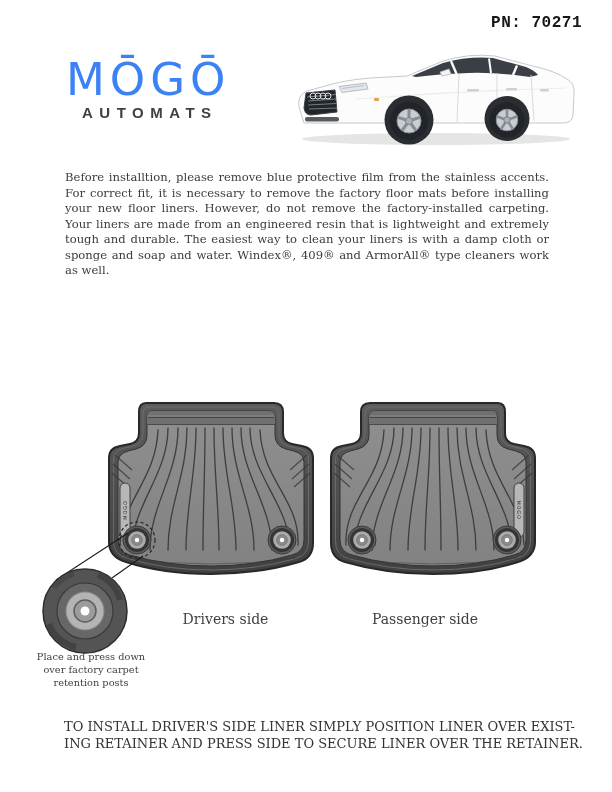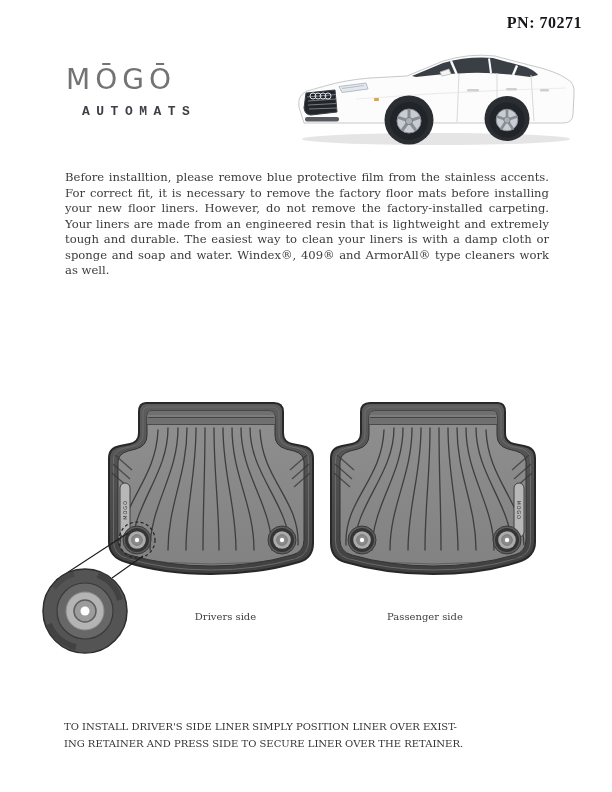--- a/index.html
+++ b/index.html
@@ -4,55 +4,55 @@
 <style>
   html,body { margin:0; padding:0; background:#888; }
   .page {
     position:relative; width:612px; height:792px; margin:0 auto;
     background:#ffffff; overflow:hidden;
     font-family:"DejaVu Serif", serif; color:#3b3b3b;
   }
   
   .pn {
     position:absolute; top:14px; right:30px;
-    font-family:Liberation Serif, serif; font-weight:bold;
+    font-family:Liberation Mono, monospace; font-weight:bold;
     font-size:16px; letter-spacing:.5px; color:#15161a;
   }
   .brand { position:absolute; left:66px; top:60px; color:#3d4147; }
   .brand-name {
-    font-family:"DejaVu Sans", sans-serif; font-size:28px; line-height:40px;
-    letter-spacing:5px; font-weight:400; color:#737373;
+    font-family:"DejaVu Sans", sans-serif; font-size:45px; line-height:40px;
+    letter-spacing:5px; font-weight:400; color:#3b82f6;
   }
   .brand-sub {
-    font-family:Liberation Mono, monospace; font-size:13px; font-weight:bold;
+    font-family:Liberation Sans, sans-serif; font-size:15px; font-weight:bold;
     letter-spacing:6.5px; margin:4px 0 0 16px; color:#3d4147;
   }
   .car-wrap { position:absolute; left:290px; top:36px; width:292px; height:114px; }
   
   .copy { position:absolute; left:65px; top:170px; width:484px;
           font-size:11.6px; line-height:15.5px; }
   .copy p { margin:0 0 13px 0; text-align:justify; }
   .copy p.first { text-align:left; }
   
   .mat { position:absolute; width:210px; height:178px; }
   .mat.driver { left:106px; top:400px; }
   .mat.passenger { left:328px; top:400px; }
   .callout-lines { position:absolute; left:50px; top:522px; width:100px; height:68px; }
   .detail-circle { position:absolute; left:40px; top:566px; width:90px; height:90px; }
   .caption {
     position:absolute; left:28px; top:650px; width:126px;
     font-size:9.8px; line-height:13px; text-align:center; color:#3f3f3f;
   }
-  .side-label { position:absolute; top:611px; font-size:10px; color:#3f3f3f; text-align:center; }
+  .side-label { position:absolute; top:611px; font-size:14px; color:#3f3f3f; text-align:center; }
   .side-label.driver { left:168px; width:115px; }
   .side-label.passenger { left:357px; width:136px; }
   
   .install-note {
     position:absolute; left:64px; top:718px; width:500px;
-    font-size:10px; line-height:17px; color:#333; white-space:nowrap;
+    font-size:13px; line-height:17px; color:#333; white-space:nowrap;
   }
 </style>
 </head>
 <body>
 
 <div class="page">
 
   <div class="pn">PN: 70271</div>
 
   <div class="brand">
@@ -214,20 +214,25 @@
     <circle cx="45" cy="45" r="42" fill="#545454" stroke="#2e2e2e" stroke-width="1.5"></circle>
     <path d="M 9,58 A 37,37 0 0 0 36,81" stroke="#3d3d3d" stroke-width="6" fill="none" opacity="0.8"></path>
     <path d="M 58,9 A 37,37 0 0 1 80,34" stroke="#3d3d3d" stroke-width="6" fill="none" opacity="0.8"></path>
     <path d="M 14,22 A 38,38 0 0 1 34,8" stroke="#474747" stroke-width="5" fill="none" opacity="0.9"></path>
     <circle cx="45" cy="45" r="28" fill="#676767" stroke="#3a3a3a" stroke-width="1.2"></circle>
     <circle cx="45" cy="45" r="19" fill="#b4b4b4" stroke="#8c8c8c" stroke-width="1"></circle>
     <circle cx="45" cy="45" r="11" fill="#9c9c9c" stroke="#5f5f5f" stroke-width="1.5"></circle>
     <circle cx="45" cy="45" r="4.5" fill="#ffffff"></circle>
   </svg>
 
+  <div class="caption">
+    <div>Place and press down</div>
+    <div>over factory carpet</div>
+    <div>retention posts</div>
+  </div>
 
   <div class="side-label driver">Drivers side</div>
   <div class="side-label passenger">Passenger side</div>
 
   <div class="install-note">
     <div>TO INSTALL DRIVER'S SIDE LINER SIMPLY POSITION LINER OVER EXIST-</div>
     <div>ING RETAINER AND PRESS SIDE TO SECURE LINER OVER THE RETAINER.</div>
   </div>
 
 </div>

